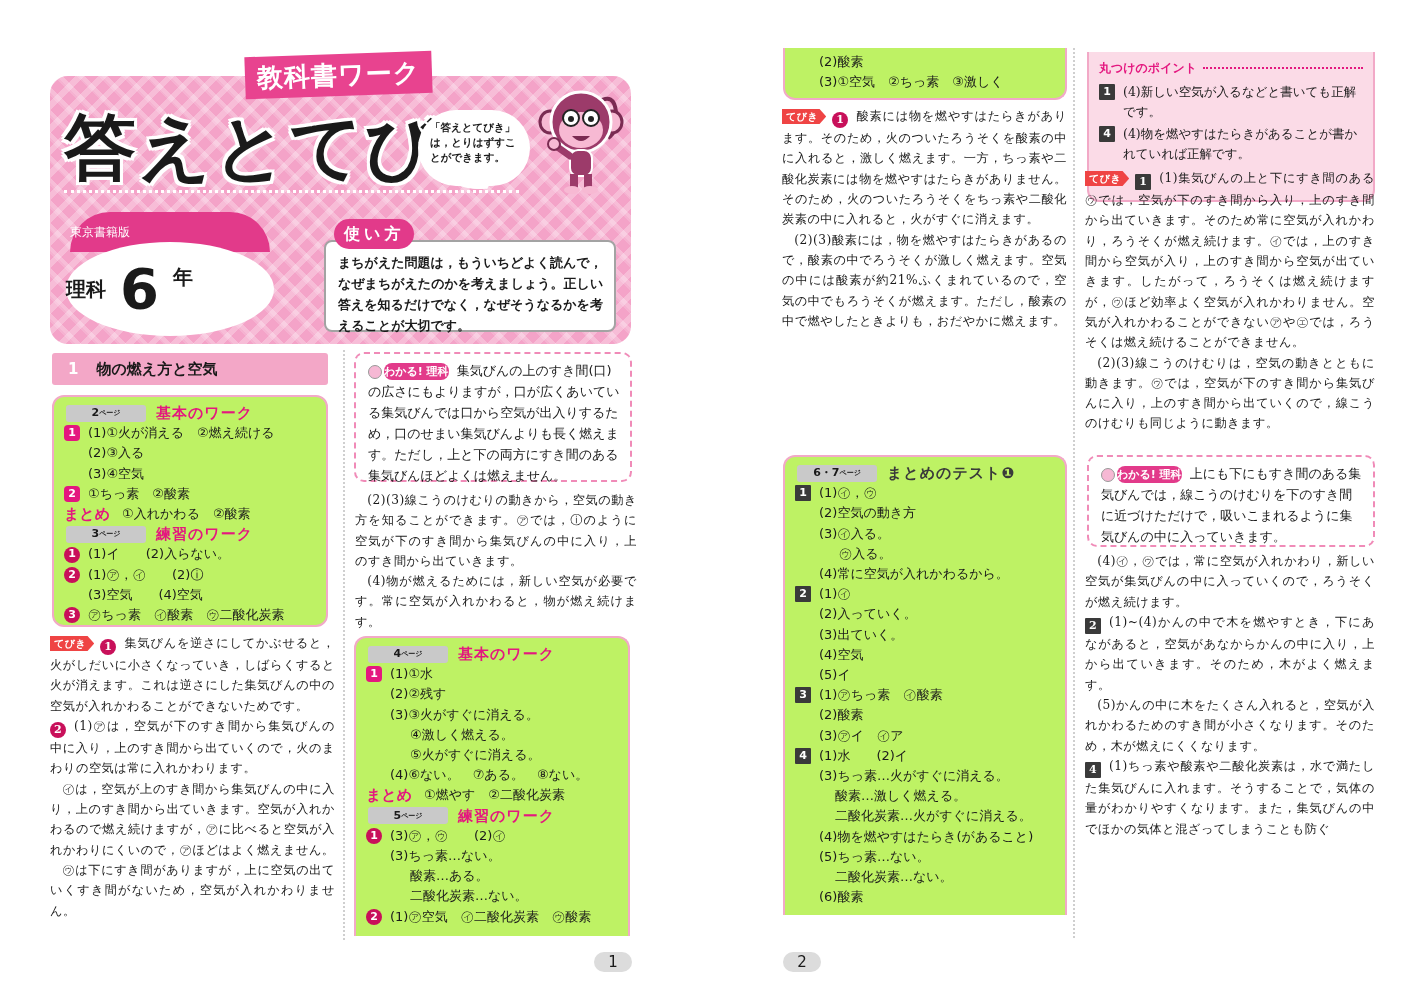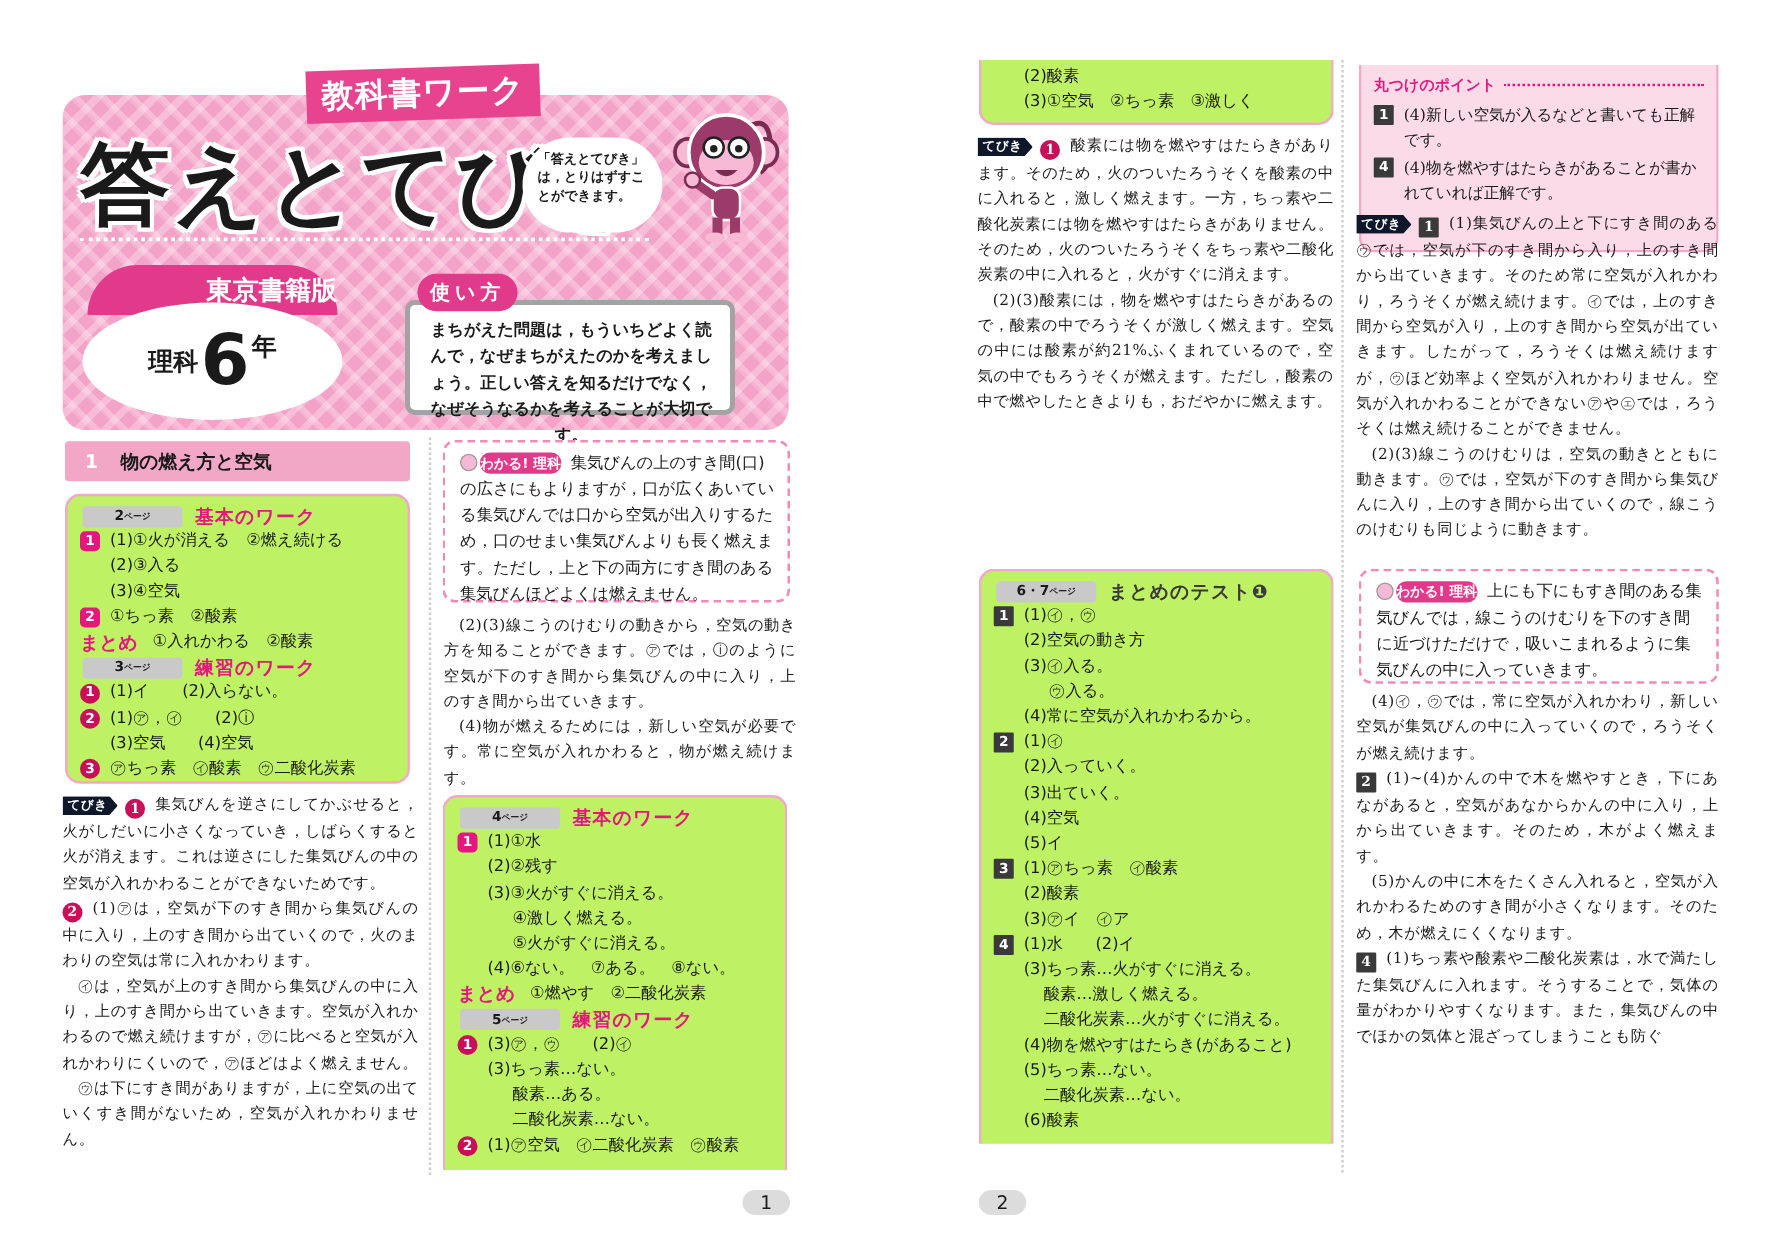--- a/index.html
+++ b/index.html
@@ -37,33 +37,33 @@
   }
   .hero-monkey { position: absolute; left: 536px; top: 84px; width: 90px; height: 110px; }
   .hero-dots {
     position: absolute; left: 64px; top: 190px; width: 455px; height: 0; border-top: 3px dotted #fff;
   }
   .edition {
     position: absolute; left: 70px; top: 212px; width: 200px; height: 120px;
   }
   .edition-top {
     position: absolute; left: 0; top: 0; width: 200px; height: 40px; background: #e23a8a;
-    border-radius: 100px 100px 0 0; color: #fff; font-size: 21px; font-weight: bold; text-align: right; line-height: 40px;
+    border-radius: 100px 100px 0 0; color: #fff; font-size: 12px; font-weight: normal; text-align: left; line-height: 40px;
   }
   .edition-bottom {
     position: absolute; left: -4px; top: 30px; width: 208px; height: 94px; background: #fff; border-radius: 50%;
-    display: flex; align-items: center; justify-content: center; gap: 2px;
+    display: flex; align-items: center; justify-content: flex-start; gap: 14px;
   }
   .ed-subject { font-size: 20px; font-weight: bold; }
   .ed-grade { font-size: 56px; font-weight: bold; line-height: 56px; }
   .ed-nen { font-size: 20px; font-weight: bold; align-self: flex-start; margin-top: 22px; }
   .usage {
-    position: absolute; left: 324px; top: 240px; width: 264px; height: 92px; background: #fff;
-    border: 4px solid #a3a3a3; border-radius: 8px; padding: 10px 10px 0 12px;
-    font-size: 13px; font-weight: bold; line-height: 21px; text-align: center;
+    position: absolute; left: 324px; top: 240px; width: 292px; height: 92px; background: #fff;
+    border: 2px solid #a3a3a3; border-radius: 8px; padding: 10px 10px 0 12px;
+    font-size: 13px; font-weight: bold; line-height: 21px;
   }
   .usage-tag {
     position: absolute; left: 334px; top: 219px; height: 30px; padding: 0 10px;
     background: #e23a8a; color: #fff; border-radius: 15px; font-size: 16px; font-weight: bold; line-height: 30px; letter-spacing: 4px;
   }
 
   
   .unit-bar {
     position: absolute; left: 52px; top: 353px; width: 276px; height: 32px; background: #f3a7c7;
     border-radius: 3px; display: flex; align-items: center; gap: 18px; padding-left: 16px; font-size: 15px; font-weight: bold;
@@ -94,21 +94,21 @@
   .ind3 { padding-left: 36px; }
 
   
   .tebiki {
     position: absolute; font-family: "DejaVu Serif", "Liberation Serif", serif; font-size: 12.2px; line-height: 20.3px;
     text-align: justify; letter-spacing: 0.5px;
   }
   .tebiki p { text-indent: 1em; }
   .tebiki p.noind { text-indent: 0; }
   .teb-tag {
-    display: inline-block; background: #0f172a; color: #fff; font-family: "DejaVu Sans", sans-serif; font-size: 10px;
+    display: inline-block; background: #ef4444; color: #fff; font-family: "DejaVu Sans", sans-serif; font-size: 10px;
     font-weight: bold; padding: 0 8px 0 4px; height: 15px; line-height: 15px; margin-right: 6px;
     clip-path: polygon(0 0, 85% 0, 100% 50%, 85% 100%, 0 100%);
   }
 
   
   .wakaru {
     position: absolute; border: 2px dashed #f08bb8; border-radius: 10px; font-size: 13px; line-height: 21px;
     padding: 6px 8px 6px 12px; background: #fff;
   }
   .wakaru-tag {

